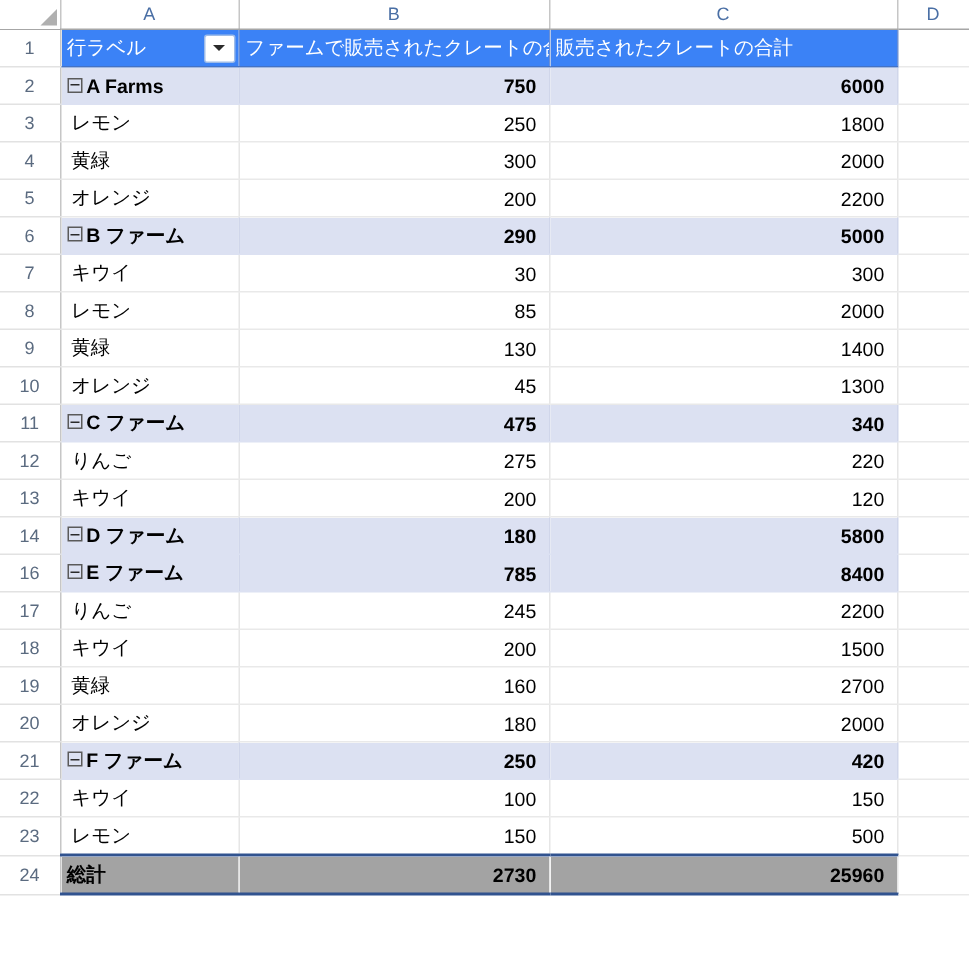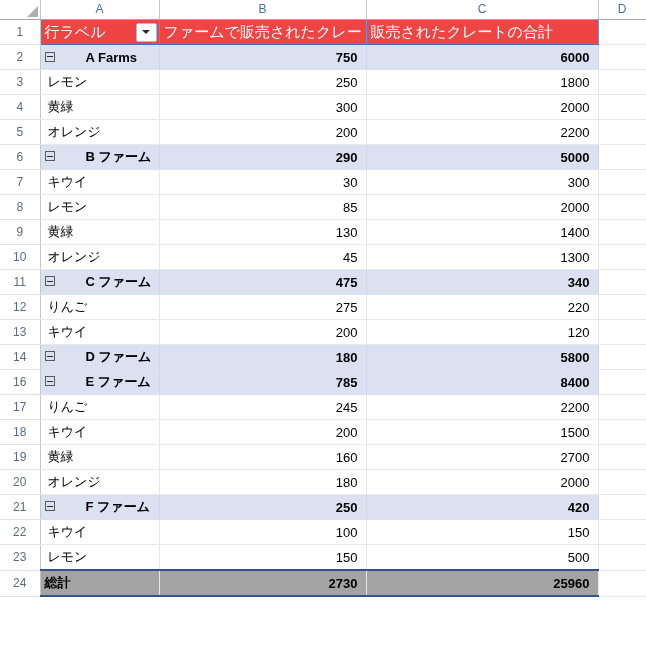--- a/index.html
+++ b/index.html
@@ -92,25 +92,25 @@
   td.num { text-align: right; padding-right: 8px; }
   td.txt { text-align: left; }
   td.empty-d {
     background: #ffffff;
     border-right: 1px solid #e6e6e6;
     border-bottom: 1px solid #e9e9e9;
   }
 
   
   tr.r-header td.cell {
-    background: #ef4444;
+    background: #3b82f6;
     color: #ffffff;
     border-right: 1px solid #6b8fd4;
     border-bottom: 1px solid #4472c4;
-    font-size: 15px;
+    font-size: 13px;
   }
   tr.r-header td.cell.hdr-a { padding-right: 0; position: relative; }
   tr.r-header td.empty-d { background: #ffffff; }
 
   .hdr-a-inner {
     display: flex;
     align-items: center;
     justify-content: space-between;
     height: 24px;
   }
@@ -175,21 +175,21 @@
     background: transparent;
     vertical-align: middle;
   }
   .toggle::before {
     content: "";
     display: block;
     width: 6px;
     height: 1px;
     background: #2b2b2b;
   }
-  .grp-label { vertical-align: middle; margin-left: 28px; }
+  .grp-label { vertical-align: middle; }
 </style>
 </head>
 <body>
 
 <div class="sheet">
   <table class="grid">
     <colgroup>
       <col class="c-gutter">
         <col class="c-a">
         <col class="c-b">

